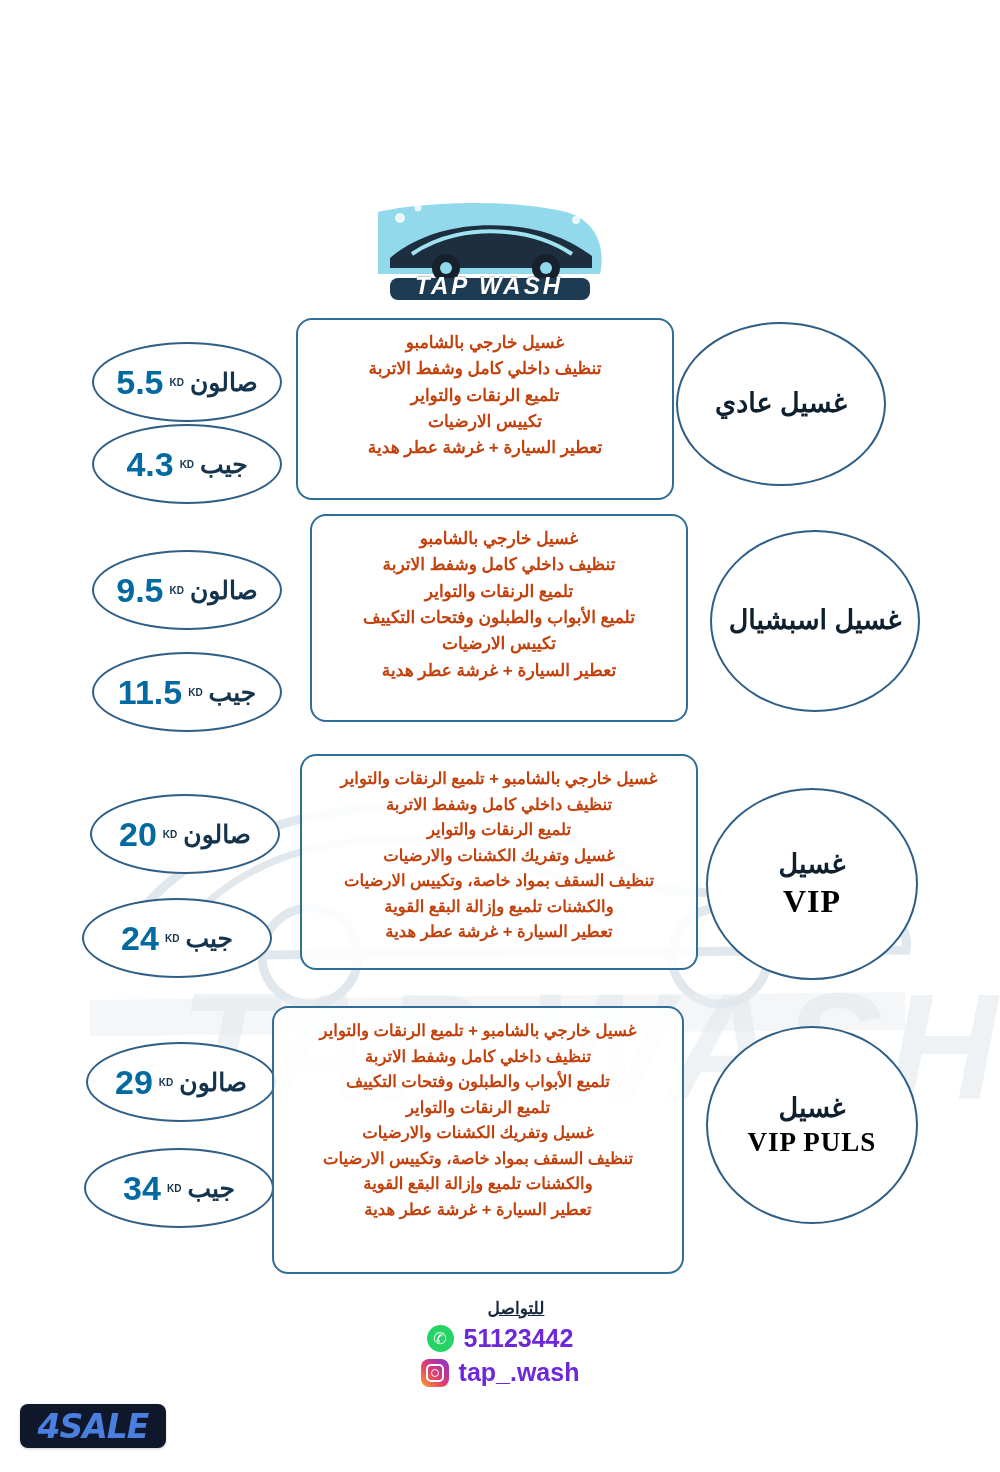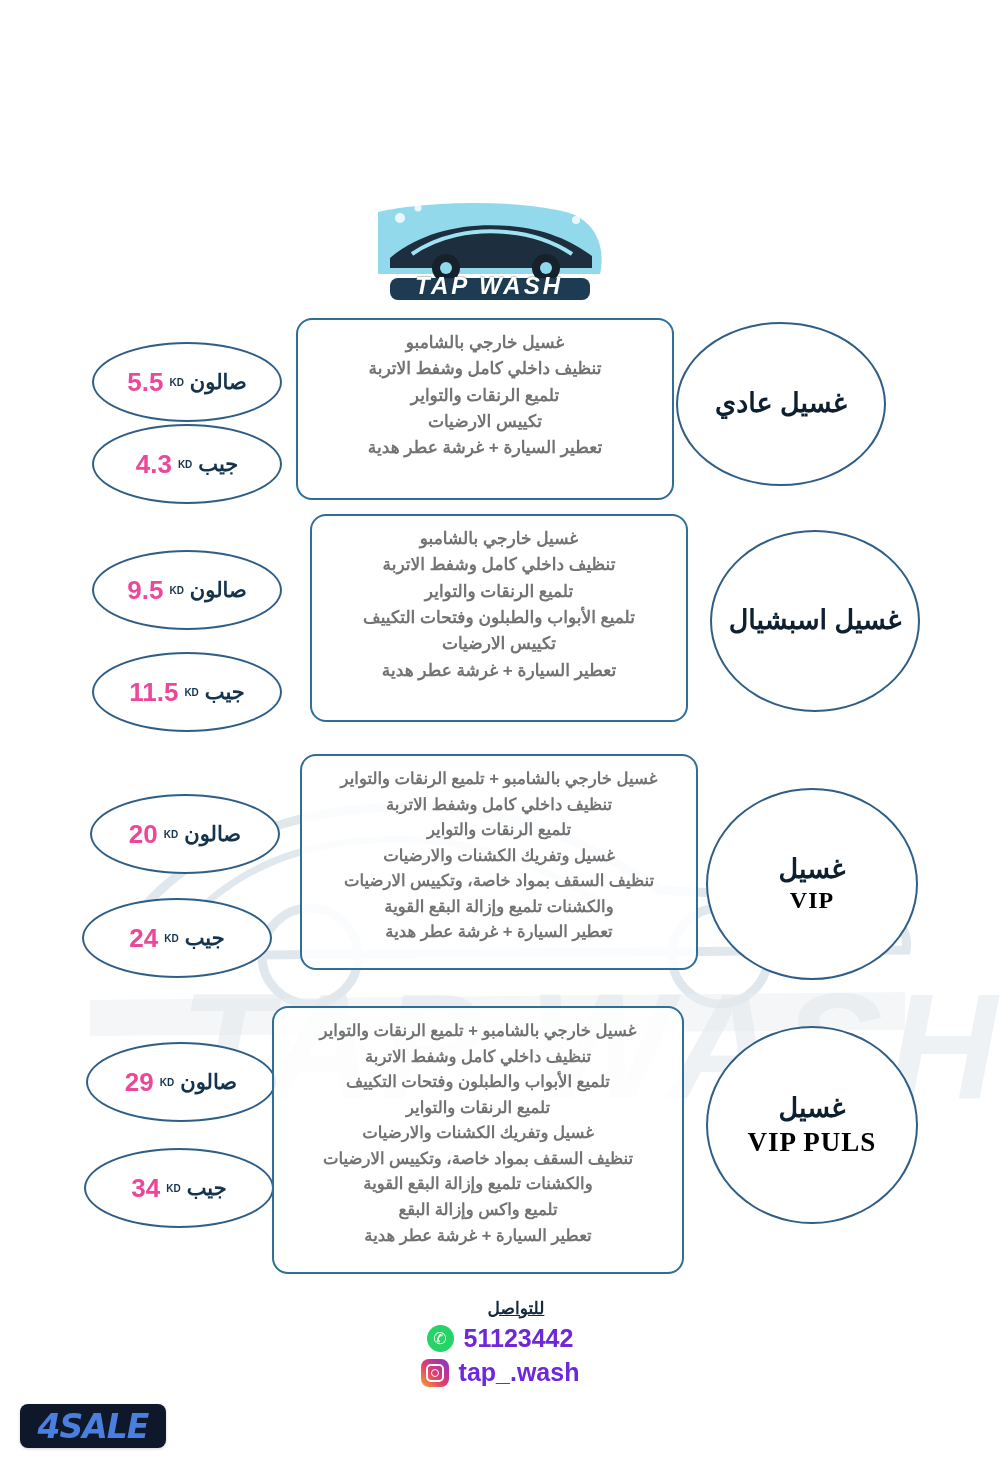--- a/index.html
+++ b/index.html
@@ -76,51 +76,51 @@
     border: 2px solid #2f5e86;
     border-radius: 50%;
     background: #ffffff;
     display: flex;
     align-items: center;
     justify-content: center;
     direction: rtl;
     gap: 6px;
   }
   .price-bubble .label {
-    font-size: 21px;
+    font-size: 25px;
     font-weight: bold;
     color: #14334d;
     font-family: "Liberation Sans", sans-serif;
   }
   .price-bubble .unit {
     font-size: 10px;
     font-weight: bold;
     color: #14334d;
   }
   .price-bubble .amount {
-    font-size: 26px;
-    font-weight: bold;
-    color: #ec4899;
+    font-size: 34px;
+    font-weight: bold;
+    color: #0369a1;
   }
 
   
   .desc-panel {
     position: absolute;
     border: 2px solid #2f6e96;
     border-radius: 16px;
     background: rgba(255,255,255,0.85);
     direction: rtl;
     text-align: center;
     padding: 10px 14px;
     box-sizing: border-box;
   }
   .desc-panel .line {
     font-size: 17px;
     font-weight: bold;
-    color: #737373;
+    color: #c2410c;
     line-height: 1.55;
     white-space: nowrap;
   }
   .desc-panel.wide .line { font-size: 16.5px; }
 
   
   .title-ellipse {
     position: absolute;
     border: 2px solid #2f5e86;
     border-radius: 50%;
@@ -131,21 +131,21 @@
     justify-content: center;
     direction: rtl;
   }
   .title-ellipse .t-ar {
     font-size: 27px;
     font-weight: bold;
     color: #0e1f30;
     line-height: 1.25;
   }
   .title-ellipse .t-en {
-    font-size: 24px;
+    font-size: 32px;
     font-weight: bold;
     color: #000000;
     font-family: "Liberation Serif", serif;
     letter-spacing: 1px;
     line-height: 1.2;
   }
   .title-ellipse .t-en.small { font-size: 27px; }
 
   
   .contact-title {
@@ -366,21 +366,20 @@
   </div>
 
   <div class="desc-panel wide" style="left:272px; top:1006px; width:412px; height:268px;">
     <div class="line">غسيل خارجي بالشامبو + تلميع الرنقات والتواير</div>
     <div class="line">تنظيف داخلي كامل وشفط الاتربة</div>
     <div class="line">تلميع الأبواب والطبلون وفتحات التكييف</div>
     <div class="line">تلميع الرنقات والتواير</div>
     <div class="line">غسيل وتفريك الكشنات والارضيات</div>
     <div class="line">تنظيف السقف بمواد خاصة، وتكييس الارضيات</div>
     <div class="line">والكشنات تلميع وإزالة البقع القوية</div>
-    <div class="line">تلميع واكس وإزالة البقع</div>
     <div class="line">تعطير السيارة + غرشة عطر هدية</div>
   </div>
 
   <div class="title-ellipse" style="left:706px; top:1026px; width:208px; height:194px;">
     <div class="t-ar">غسيل</div>
     <div class="t-en small">VIP PULS</div>
   </div>
 </div>
 
 <div class="contact-title">للتواصل</div>

